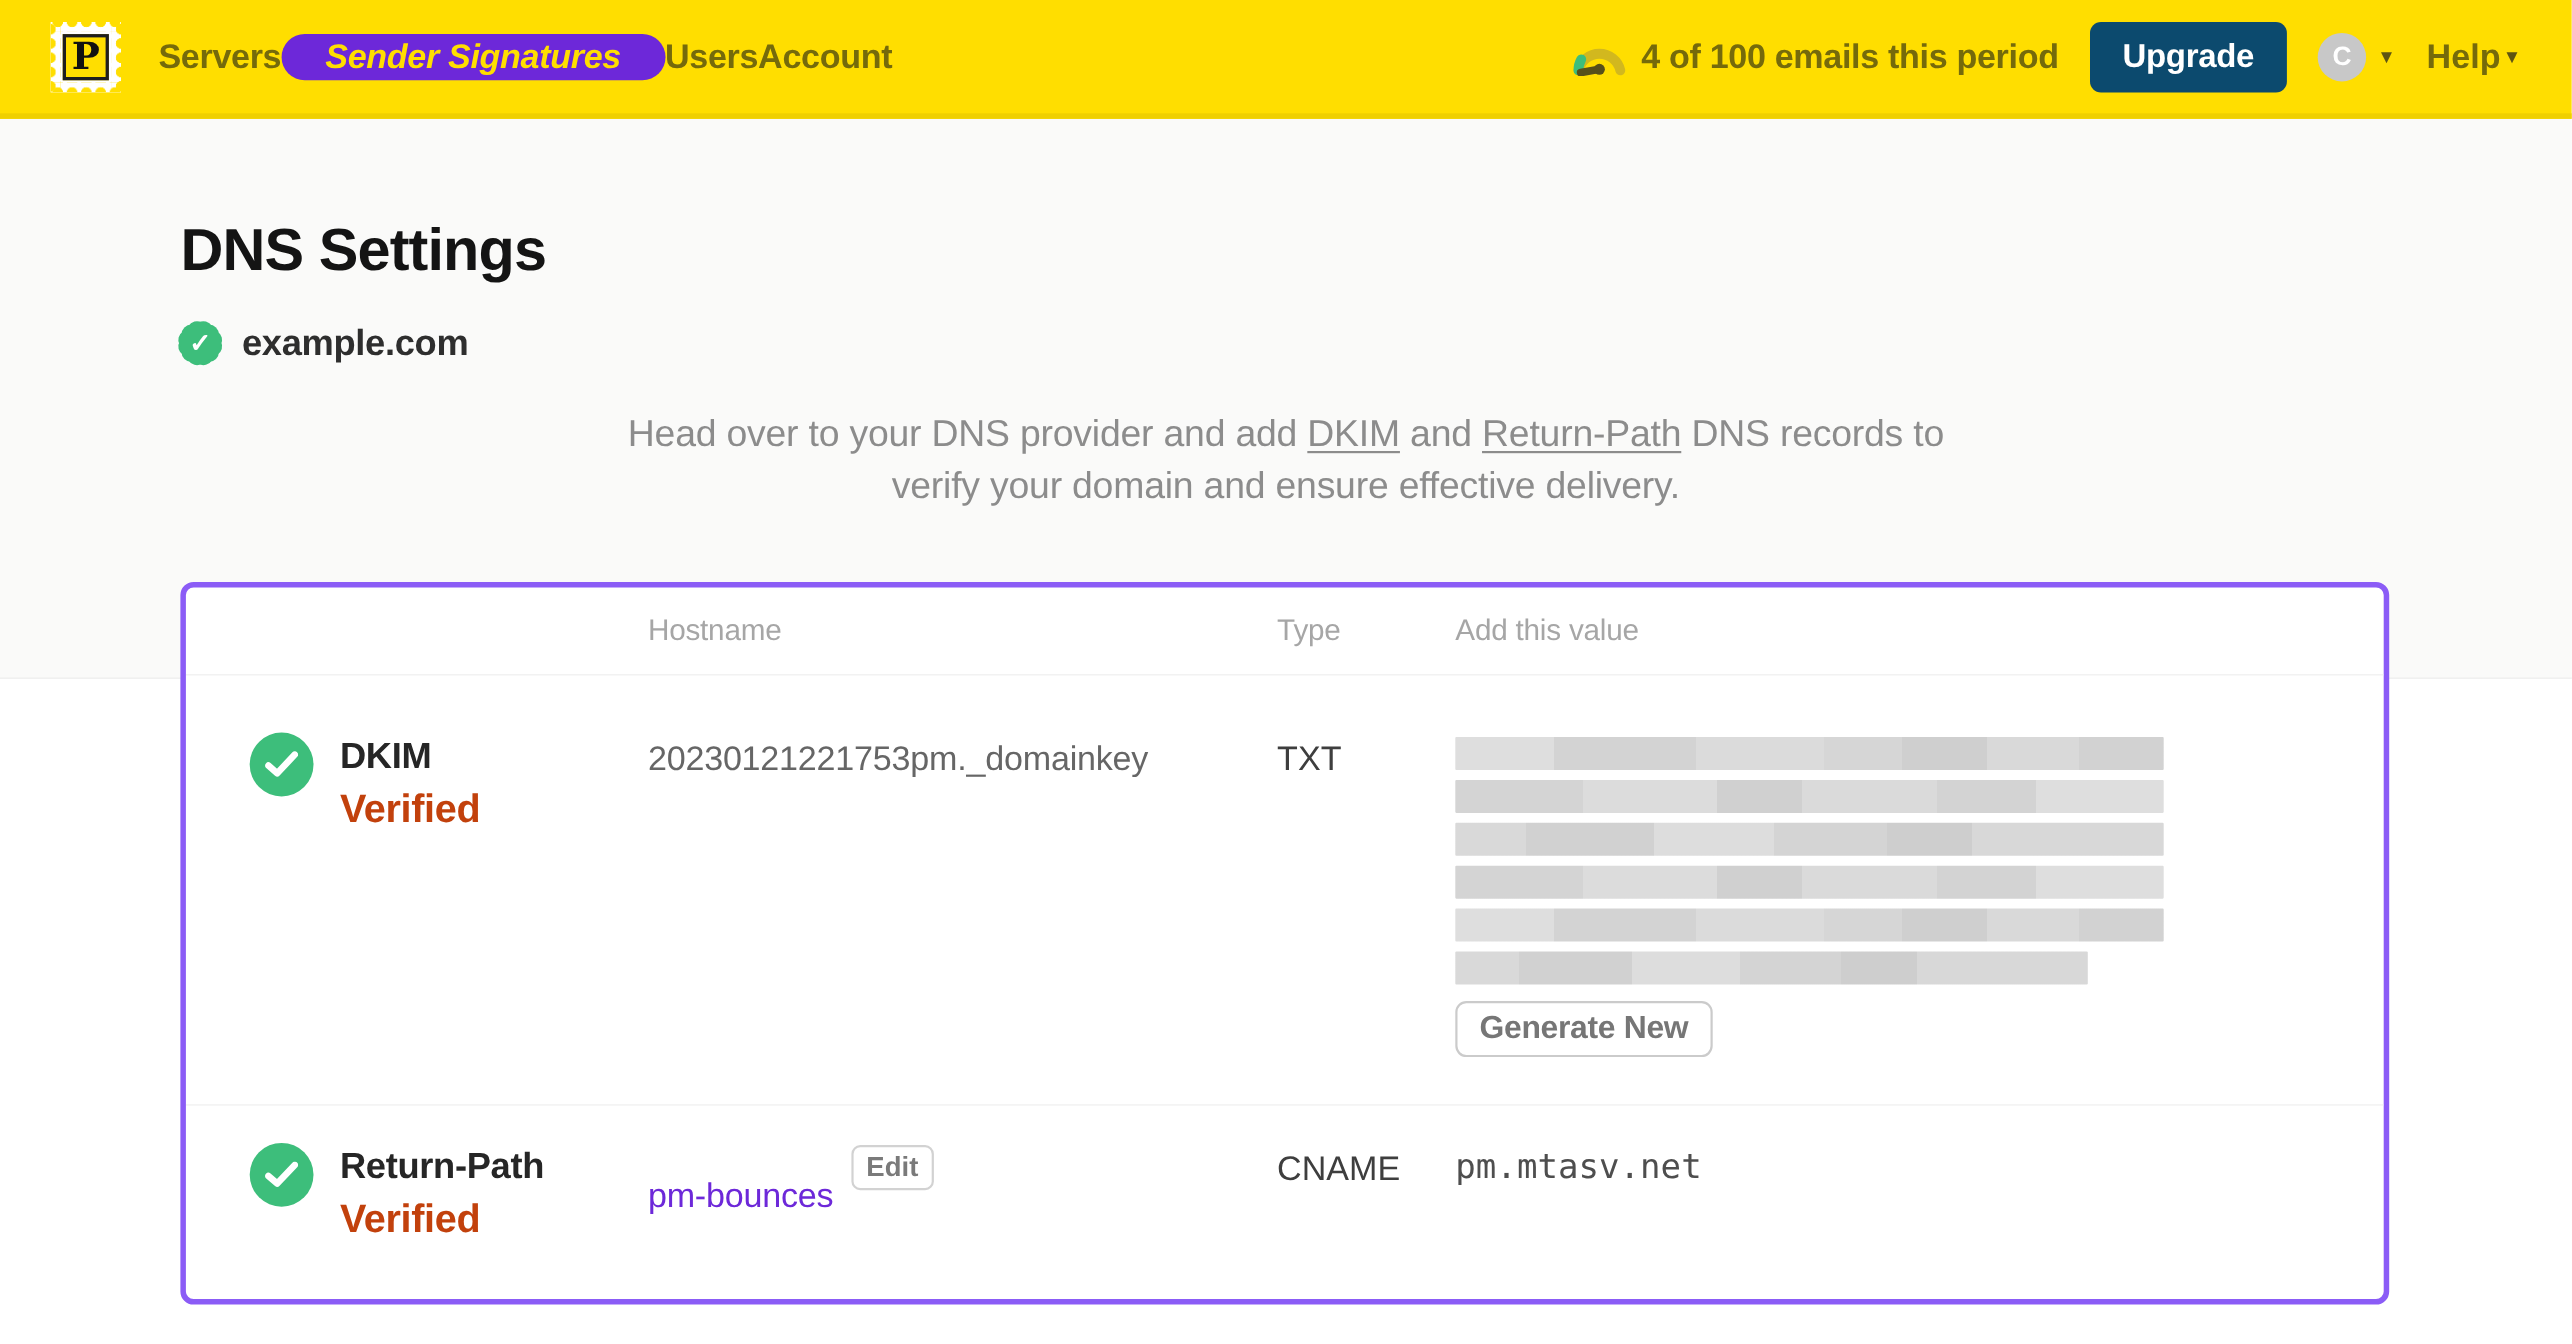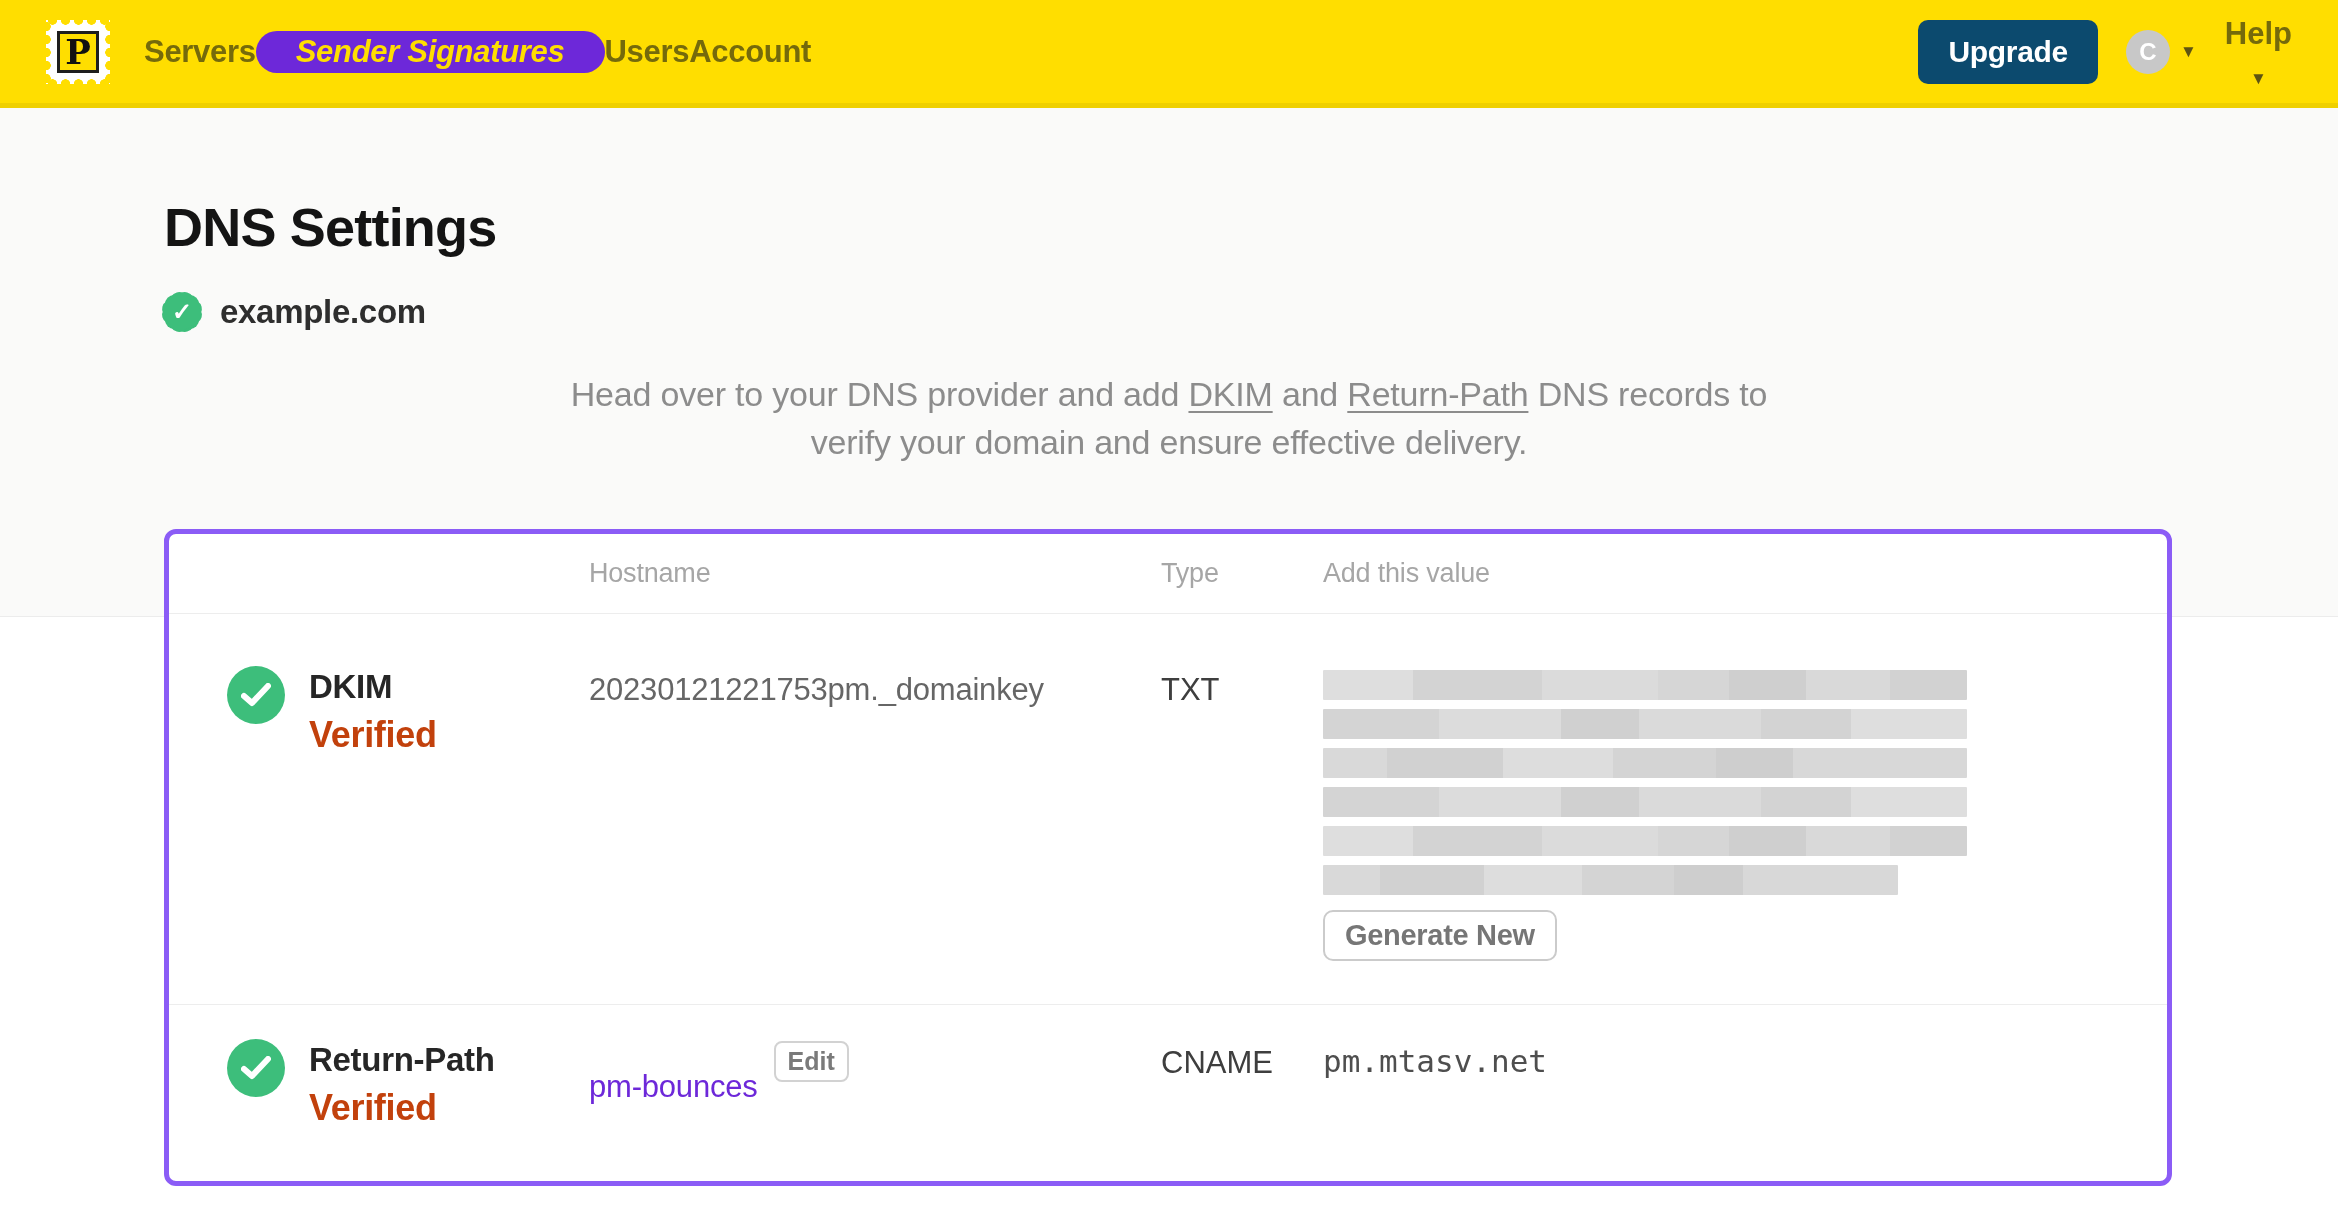--- a/index.html
+++ b/index.html
@@ -36,21 +36,21 @@
   .usage { display:flex; align-items:center; gap:14px; }
   .usage-text { font-size:31px; font-weight:700; color:#756a0b; letter-spacing:-0.3px; }
   .upgrade-btn { background:#0c4a6e; color:#fff; font-size:30px; font-weight:700;
                  border:none; border-radius:10px; padding:15px 30px; cursor:pointer;
                  font-family:inherit; letter-spacing:-0.3px; }
   .avatar-wrap { display:flex; align-items:center; gap:10px; cursor:pointer; }
   .avatar { width:44px; height:44px; border-radius:50%; background:#c8c8c8; color:#fff;
             display:flex; align-items:center; justify-content:center;
             font-size:24px; font-weight:700; }
   .caret { font-size:17px; color:#5e5412; line-height:1; }
-  .help { display:flex; align-items:center; gap:18px; cursor:pointer;flex-direction:column; }
+  .help { display:flex; align-items:center; gap:2px; cursor:pointer; }
   .help-label { font-size:31px; font-weight:700; color:#756a0b; }
 
   
   .main { position:relative; z-index:1; }
   .page-title { font-size:54px; font-weight:800; color:#141414; letter-spacing:-0.8px;
                 margin:88px 0 0 164px; }
   .domain-row { display:flex; align-items:center; gap:14px; margin:30px 0 0 158px; }
   .seal { position:relative; width:48px; height:48px; flex:0 0 auto; }
   .seal i { position:absolute; inset:7px; background:#3dbe7b; border-radius:9px; }
   .seal i:nth-child(2){ transform:rotate(30deg); }
@@ -110,20 +110,29 @@
   </div>
 
   <nav class="nav-items">
     <a class="nav-link">Servers</a>
     <a class="nav-link active">Sender Signatures</a>
     <a class="nav-link">Users</a>
     <a class="nav-link">Account</a>
   </nav>
 
   <div class="nav-right">
+    <div class="usage">
+      <svg width="48" height="34" viewBox="0 0 48 34">
+        <path d="M5 29 A19.5 19.5 0 0 1 43 29" fill="none" stroke="#d2b81e" stroke-width="9" stroke-linecap="round"></path>
+        <path d="M5 29 A19.5 19.5 0 0 1 7.5 19" fill="none" stroke="#3dbe7b" stroke-width="9" stroke-linecap="round"></path>
+        <line x1="24" y1="28" x2="7" y2="31" stroke="#57501a" stroke-width="7" stroke-linecap="round"></line>
+        <circle cx="24" cy="28" r="5" fill="#57501a"></circle>
+      </svg>
+      <span class="usage-text">4 of 100 emails this period</span>
+    </div>
     <button class="upgrade-btn">Upgrade</button>
     <div class="avatar-wrap">
       <div class="avatar">C</div>
       <span class="caret">▼</span>
     </div>
     <div class="help">
       <span class="help-label">Help</span>
       <span class="caret">▼</span>
     </div>
   </div>

